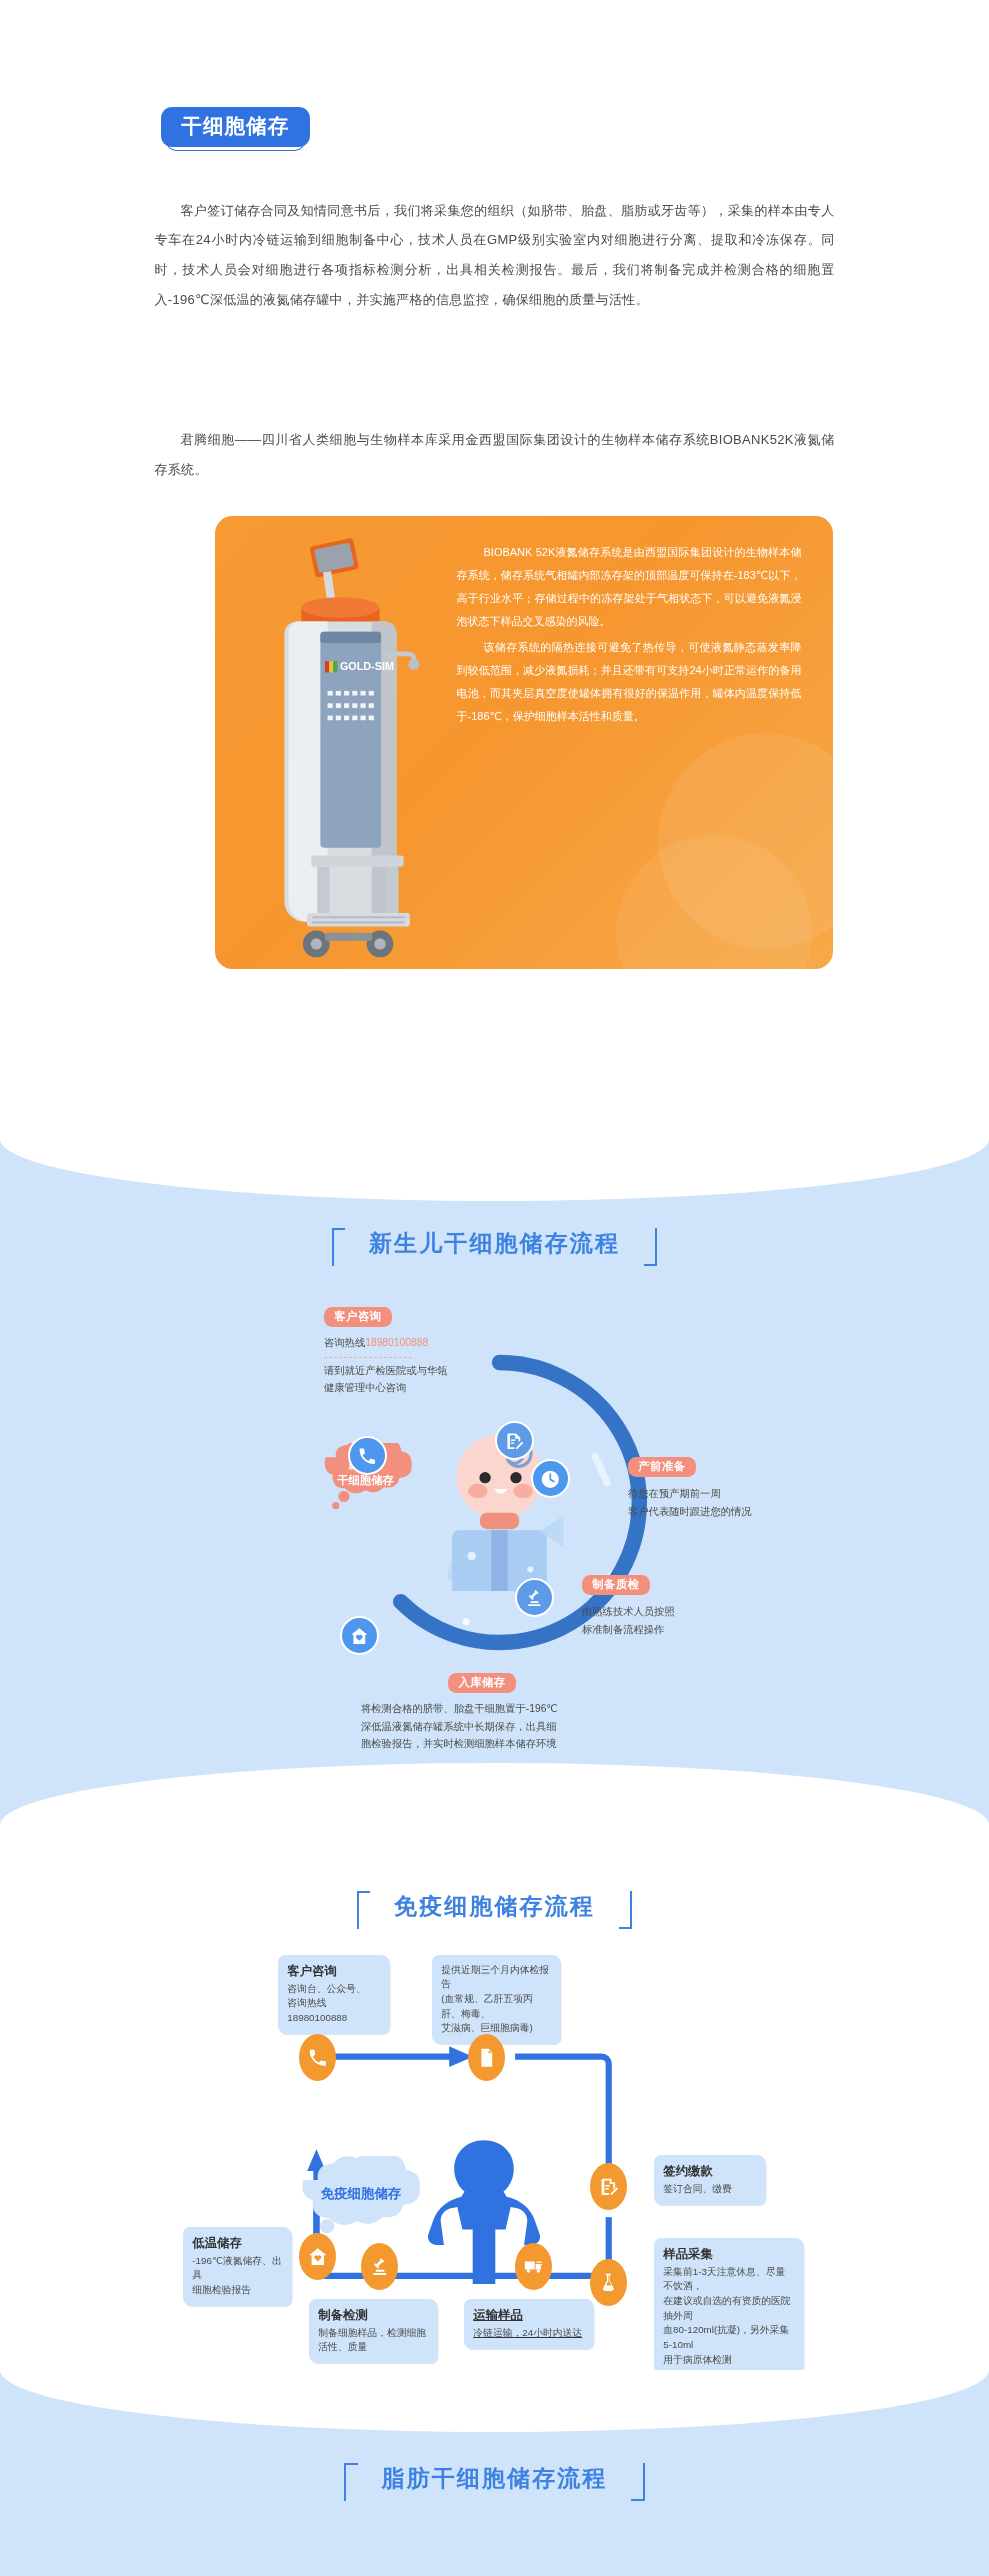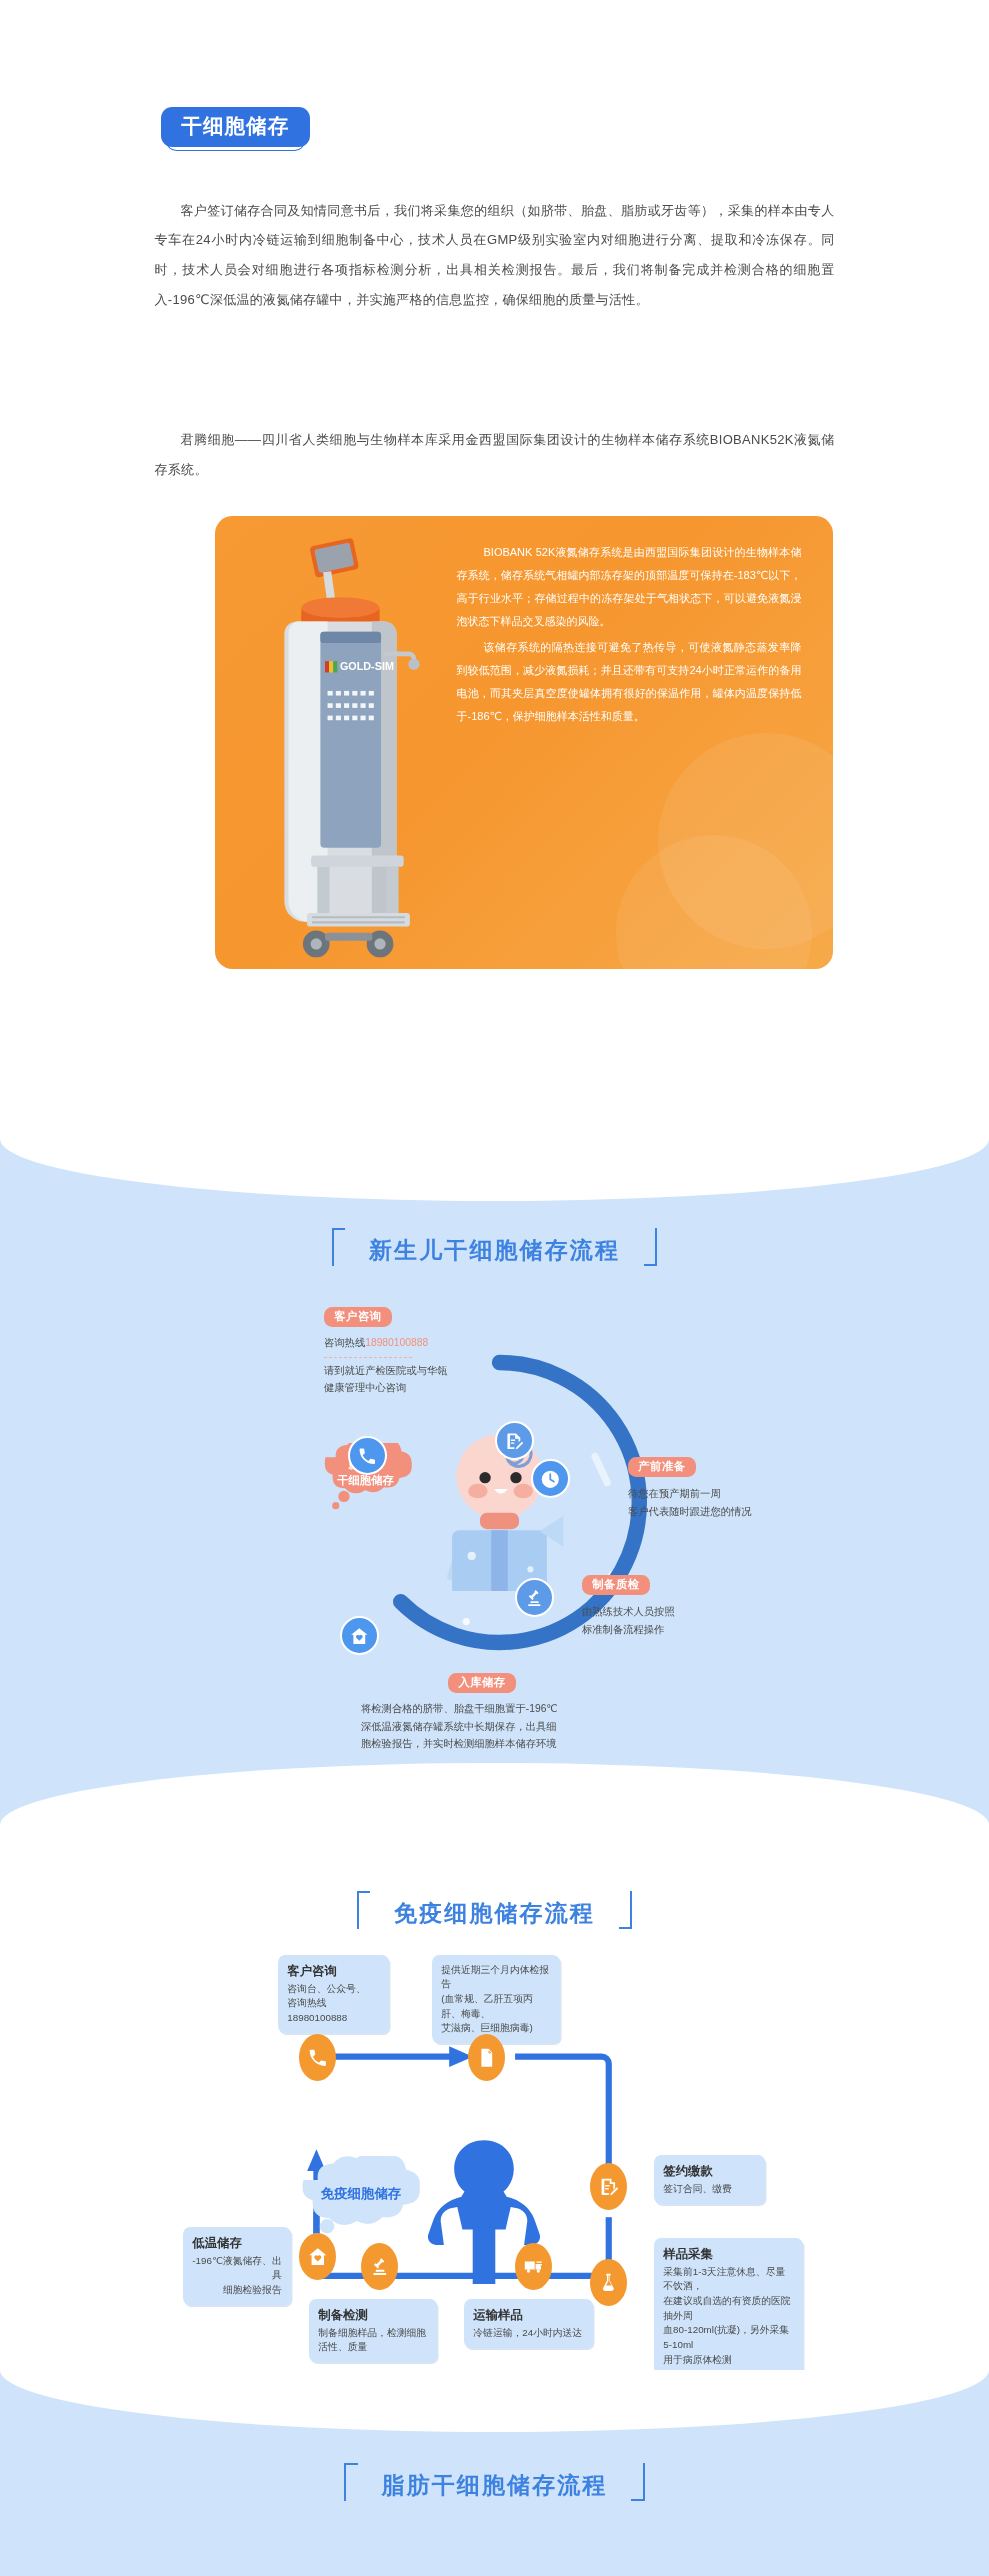--- a/index.html
+++ b/index.html
@@ -94,21 +94,21 @@
     position:absolute;top:-0.5px;left:0;width:989px;height:62px;
     background:#fff;border-radius:0 0 50% 50%/0 0 100% 100%;
   }
   .arc-section .arc-bot{
     position:absolute;bottom:-0.5px;left:0;width:989px;height:62px;
     background:#fff;border-radius:50% 50% 0 0/100% 100% 0 0;
   }
 
   
   .bracket-title{
-    position:relative;display:flex;justify-content:center;align-items:flex-end;
+    position:relative;display:flex;justify-content:center;align-items:flex-start;
     gap:24px;
   }
   .bt-text{
     color:#3d82e0;font-size:23px;font-weight:bold;letter-spacing:2.1px;
   }
   .bk{ width:13.4px;height:38px;border:2.1px solid #3d82e0; }
   .bk.l{ border-right:none;border-bottom:none; }
   .bk.r{ border-left:none;border-top:none; }
 
   
@@ -411,21 +411,21 @@
 在建议或自选的有资质的医院抽外周
 血80-120ml(抗凝)，另外采集5-10ml
 用于病原体检测</p>
       </div>
       <div class="obadge" style="left:590px;top:330px;">
         <svg viewBox="0 0 24 24">
             <path d="M9 2h5v2h-1v5.4l4.3 8.3c.8 1.5-.3 3.3-2 3.3H7.7c-1.7 0-2.8-1.8-2-3.3L10 9.4V4H9V2zm2.6 2v5.9L8.9 15h6.2l-2.7-5.1V4h-.8z"></path>
           </svg>
       </div>
 
-      <div class="bluebox" style="position:absolute;left:464px;top:370px;width:129px;">
+      <div class="bluebox" style="position:absolute;left:464px;top:370px;width:129px;text-decoration:underline;">
         <h4>运输样品</h4>
         <p>冷链运输，24小时内送达</p>
       </div>
       <div class="obadge" style="left:515px;top:314px;">
         <svg viewBox="0 0 24 24">
             <path d="M2 6h11v9H2V6zm12 3h3.5l2.5 3v3h-6V9zM6 18.5a1.8 1.8 0 1 1 0-3.6 1.8 1.8 0 0 1 0 3.6zm11 0a1.8 1.8 0 1 1 0-3.6 1.8 1.8 0 0 1 0 3.6zM15 6h6v1.6h-6V6zm1.5 3h4.5v1.6h-4.5V9z"></path>
           </svg>
       </div>
 
       <div class="bluebox" style="position:absolute;left:309px;top:370px;width:128px;">
@@ -434,21 +434,21 @@
 活性、质量</p>
       </div>
       <div class="obadge" style="left:361px;top:314px;">
         <svg viewBox="0 0 24 24">
             <path d="M13.6 2.4l3.4 3.4-1.6 1.6-.6-.6-4.5 4.5 1.1 1.1-1.6 1.6-4.3-4.3 1.6-1.6 1.1 1.1 4.5-4.5-.6-.6 1.5-1.7zM5 19h14v2H5v-2zm3.4-3.6h7.8c.5 0 .9.4.9.9v1.1H7.5v-1.1c0-.5.4-.9.9-.9z"></path>
           </svg>
       </div>
 
       <div class="bluebox" style="position:absolute;left:183px;top:298px;width:108px;">
         <h4>低温储存</h4>
-        <p style="white-space:pre-line;text-align:right;">-196℃液氮储存、出具
+        <p style="white-space:pre-line;">-196℃液氮储存、出具
 细胞检验报告</p>
       </div>
       <div class="obadge" style="left:299px;top:304px;">
         <svg viewBox="0 0 24 24">
             <path d="M12 2.6L2.5 10.3h2.6V21h13.8V10.3h2.6L12 2.6zm0 14.7l-3.4-3.3a2.2 2.2 0 0 1 3.4-2.8 2.2 2.2 0 0 1 3.4 2.8L12 17.3z"></path>
           </svg>
       </div>
     </div>
   </section>
 

